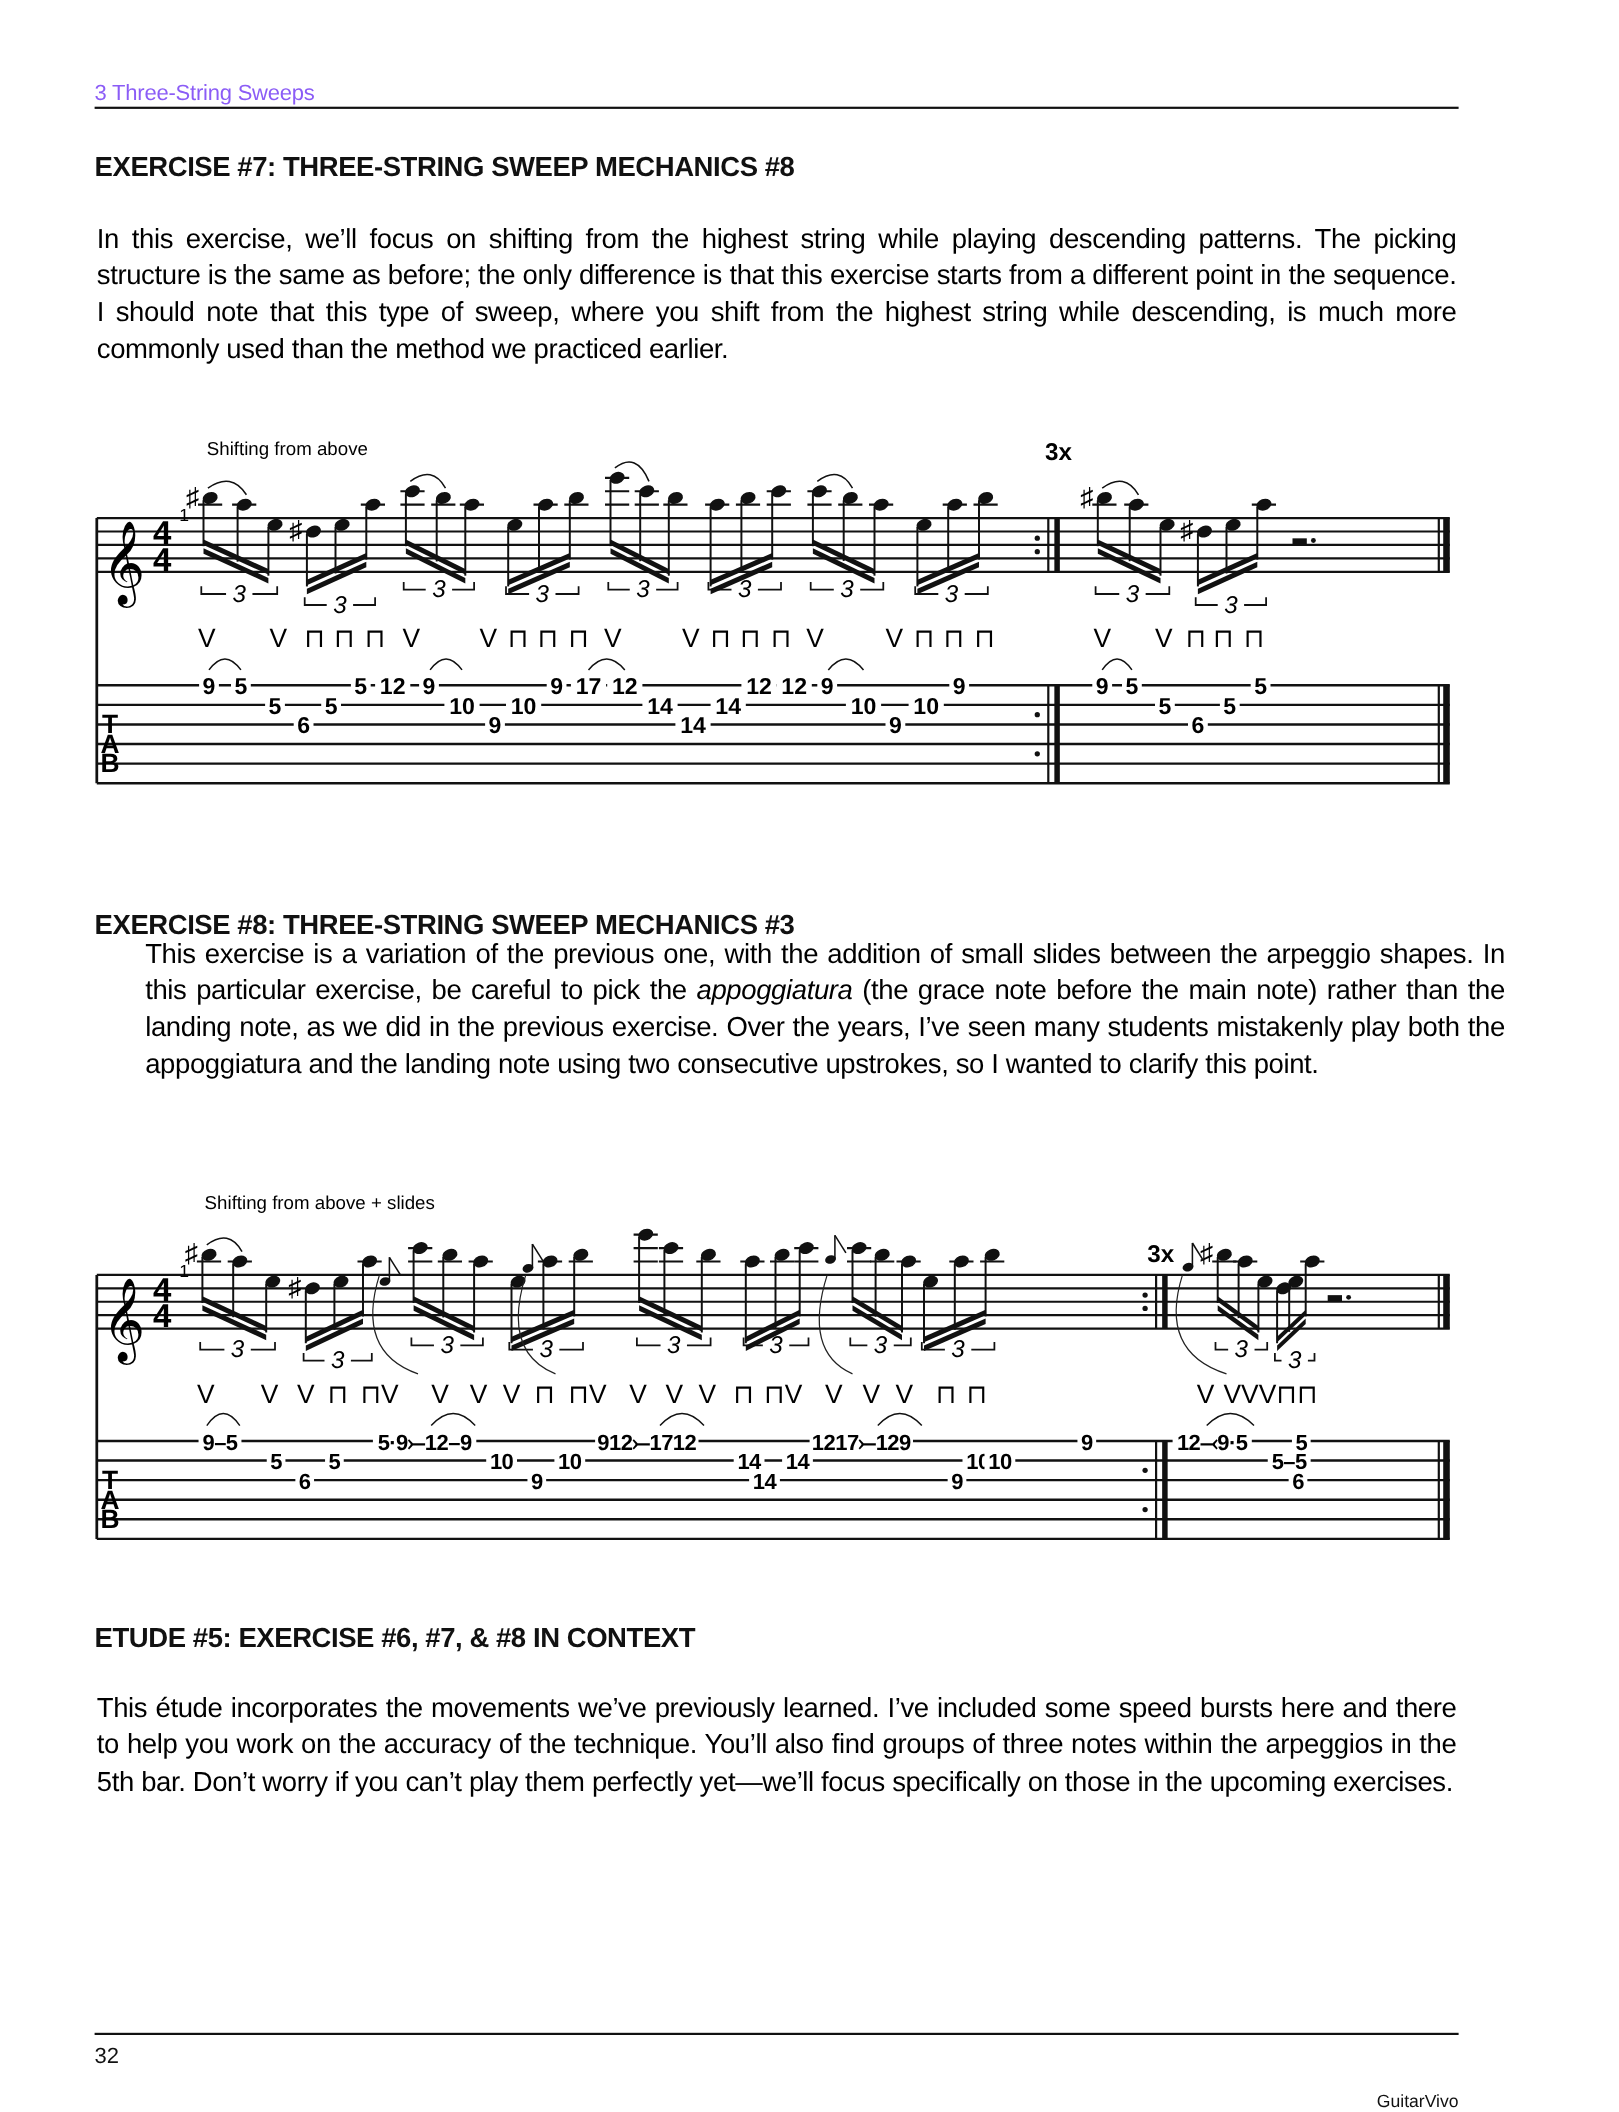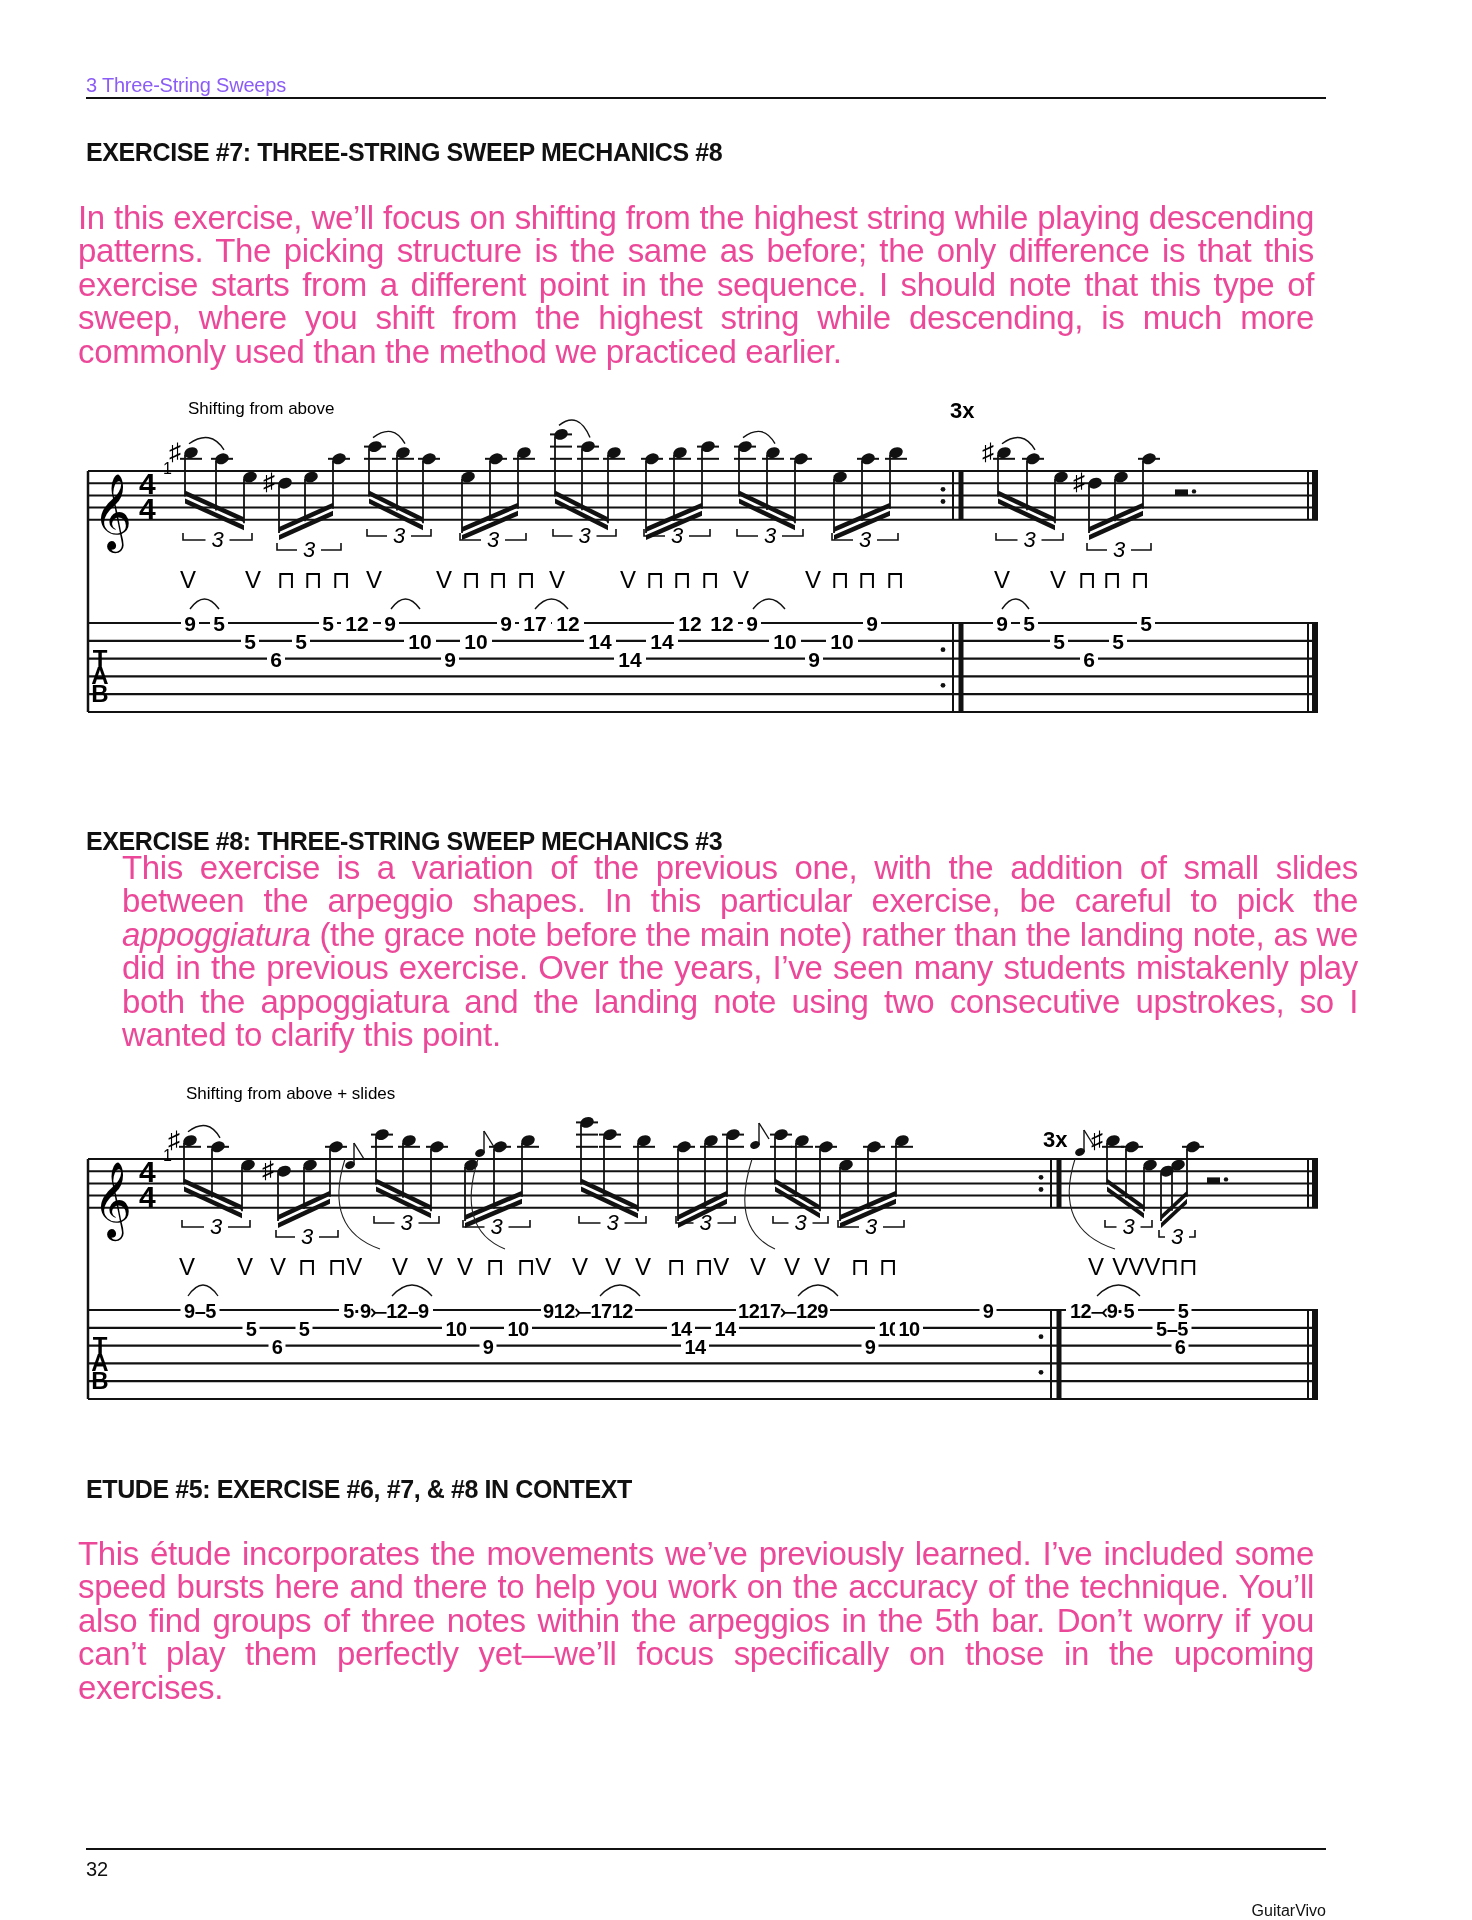--- a/index.html
+++ b/index.html
@@ -5,22 +5,22 @@
   html, body { margin: 0; padding: 0; background: #ffffff; }
   body { width: 1472px; height: 1920px; position: relative; overflow: hidden;
          font-family: "Liberation Sans", sans-serif; color: #111; }
   .running-head { position: absolute; left: 86px; top: 64px; font-size: 20px; color: #8b5cf6;
                   font-family: Liberation Sans, sans-serif; letter-spacing: -0.2px; margin-top: 10px; }
   .rule { position: absolute; left: 86px; width: 1240px; height: 2px; background: #111; }
   .rule.top { top: 97px; }
   .rule.bottom { top: 1848px; }
   .section-title { position: absolute; left: 86px; font-size: 25px; font-weight: bold;
                    font-family: "Liberation Sans", sans-serif; letter-spacing: -0.4px; color: #111; }
-  .para { position: absolute; left: 78px; width: 1236px; font-size: 33px; line-height: 33.4px;
-          text-align: justify; font-family: "Liberation Sans", sans-serif; color: #ec4899;
+  .para { position: absolute; left: 88px; width: 1236px; font-size: 25px; line-height: 33.4px;
+          text-align: justify; font-family: "Liberation Sans", sans-serif; color: #000000;
           letter-spacing: -0.35px; }
   .para em { font-style: italic; }
   .notation { position: absolute; left: 0; width: 1472px; }
   .footer-num { position: absolute; left: 86px; top: 1858px; font-size: 20px; }
   .footer-brand { position: absolute; right: 146px; top: 1858px; font-size: 16px; margin-top: 44px; }
   svg text { font-family: "Liberation Sans", sans-serif; }
 </style>
 </head>
 <body>
 

